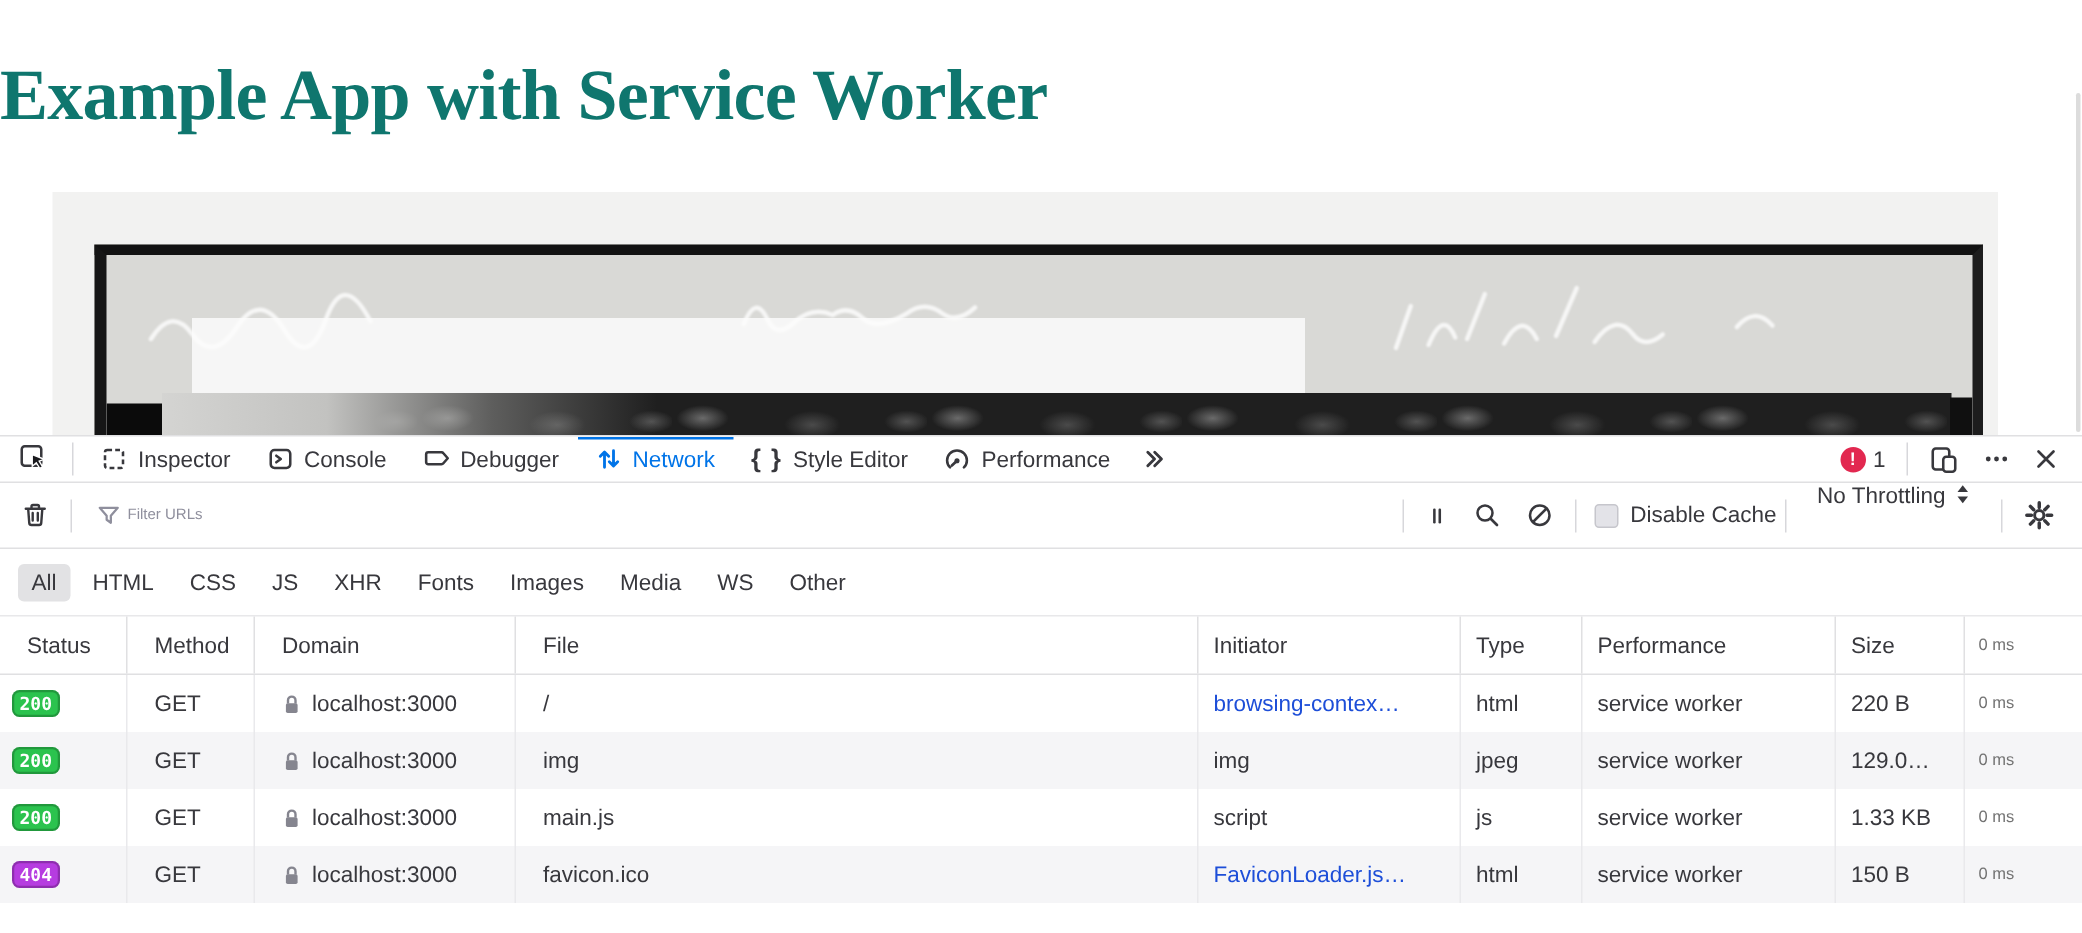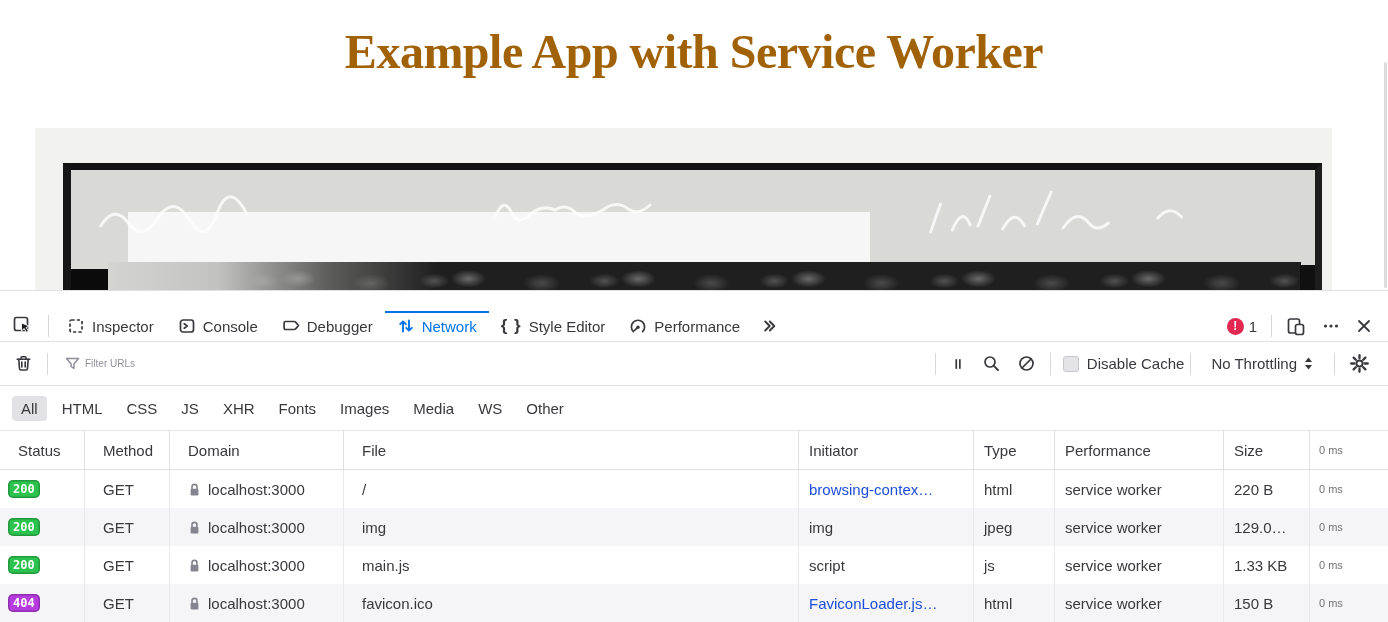--- a/index.html
+++ b/index.html
@@ -6,22 +6,22 @@
   html,body { width:1388px; height:622px; }
   body {
     position: relative; overflow: hidden; background: #ffffff;
     font-family: "Liberation Sans", sans-serif; color: #38383d;
   }
   button { background: none; border: none; font: inherit; color: inherit; cursor: pointer; }
 
   
   .page-title {
     font-family: "Liberation Serif", serif;
-    font-weight: 700; font-size: 48px; text-align: center;
-    padding-top: 24px; letter-spacing: -0.5px; color:#a16207;
+    font-weight: 700; font-size: 48px; text-align: left;
+    padding-top: 36px; letter-spacing: -0.5px; color:#0f766e;
   }
   .photo-band {
     position:absolute; left:35px; top:128px; width:1297px; height:162px;
     background:#f2f2f1; overflow:hidden;
   }
   .photo {
     position:absolute; left:28px; top:35px; width:1259px; height:127px;
     background:#d9d9d6;
     border-top:7px solid #121212; border-left:8px solid #161616; border-right:7px solid #1d1d1d;
     overflow:hidden;
@@ -56,21 +56,21 @@
   
   .devtools {
     position:absolute; left:0; top:290px; width:1388px; bottom:0;
     background:#fff; border-top:1px solid #e0e0e2; font-size:15px;
   }
   .sep { width:1px; height:22px; background:#d7d7db; margin:0 6px; flex:none; }
   .icon-btn { display:flex; align-items:center; justify-content:center; padding:0 8px; height:100%; color:#38383d; }
   svg { display:block; }
 
   
-  .dt-toolbar { height:31px; display:flex; align-items:center; border-bottom:1px solid #e0e0e2; padding:0 8px 0 4px;margin-top:20px; }
+  .dt-toolbar { height:31px; display:flex; align-items:center; border-bottom:1px solid #e0e0e2; padding:0 8px 0 4px; }
   .dt-tab {
     height:100%; display:flex; align-items:center; gap:7px; padding:0 12px;
     color:#38383d; position:relative; white-space:nowrap;
   }
   .dt-tab.active { color:#0074e8; box-shadow: inset 0 2px 0 0 #0074e8; }
   .braces { font-size:17px; font-weight:600; letter-spacing:1px; }
   .toolbar-right { margin-left:auto; display:flex; align-items:center; height:100%; }
   .err-group { display:flex; align-items:center; gap:5px; padding:0 8px; height:100%; }
   .err-circle {
     width:17px; height:17px; border-radius:50%; background:#e22850; color:#fff;
@@ -81,21 +81,21 @@
   .dt-filterbar { height:44px; display:flex; align-items:center; border-bottom:1px solid #e0e0e2; padding:0 10px 0 6px; }
   .filter-input {
     flex:1; border:none; outline:none; font-size:10px; color:#3b82f6; background:transparent; padding:0 4px; min-width:50px;
   }
   .filter-input::placeholder { color:#8f8f9d; }
   .funnel-wrap { color:#8f8f9d; display:flex; align-items:center; padding-left:10px; }
   .checkbox {
     width:16px; height:16px; background:#e3e3e8; border:1px solid #c6c6cc; border-radius:3px; margin:0 8px 0 6px; flex:none;
   }
   .cache-label { white-space:nowrap; }
-  .throttle { display:flex; align-items:center; gap:6px; padding:0 14px; white-space:nowrap; height:100%; }
+  .throttle { display:flex; align-items:flex-start; gap:6px; padding:0 14px; white-space:nowrap; height:100%; }
 
   
   .dt-typebar { height:45px; display:flex; align-items:center; gap:6px; border-bottom:1px solid #e8e8ea; padding:0 12px; }
   .type-btn { padding:4px 9px; border-radius:4px; color:#38383d; font-size:15px; }
   .type-btn.active { background:#e2e2e4; }
 
   
   .net-grid { display:grid; grid-template-columns:85px 85px 174px 455px 175px 81px 169px 86px 78px; align-items:stretch; }
   .net-header { height:39px; border-bottom:1px solid #e0e0e2; color:#38383d; }
   .hcell, .rcell {

